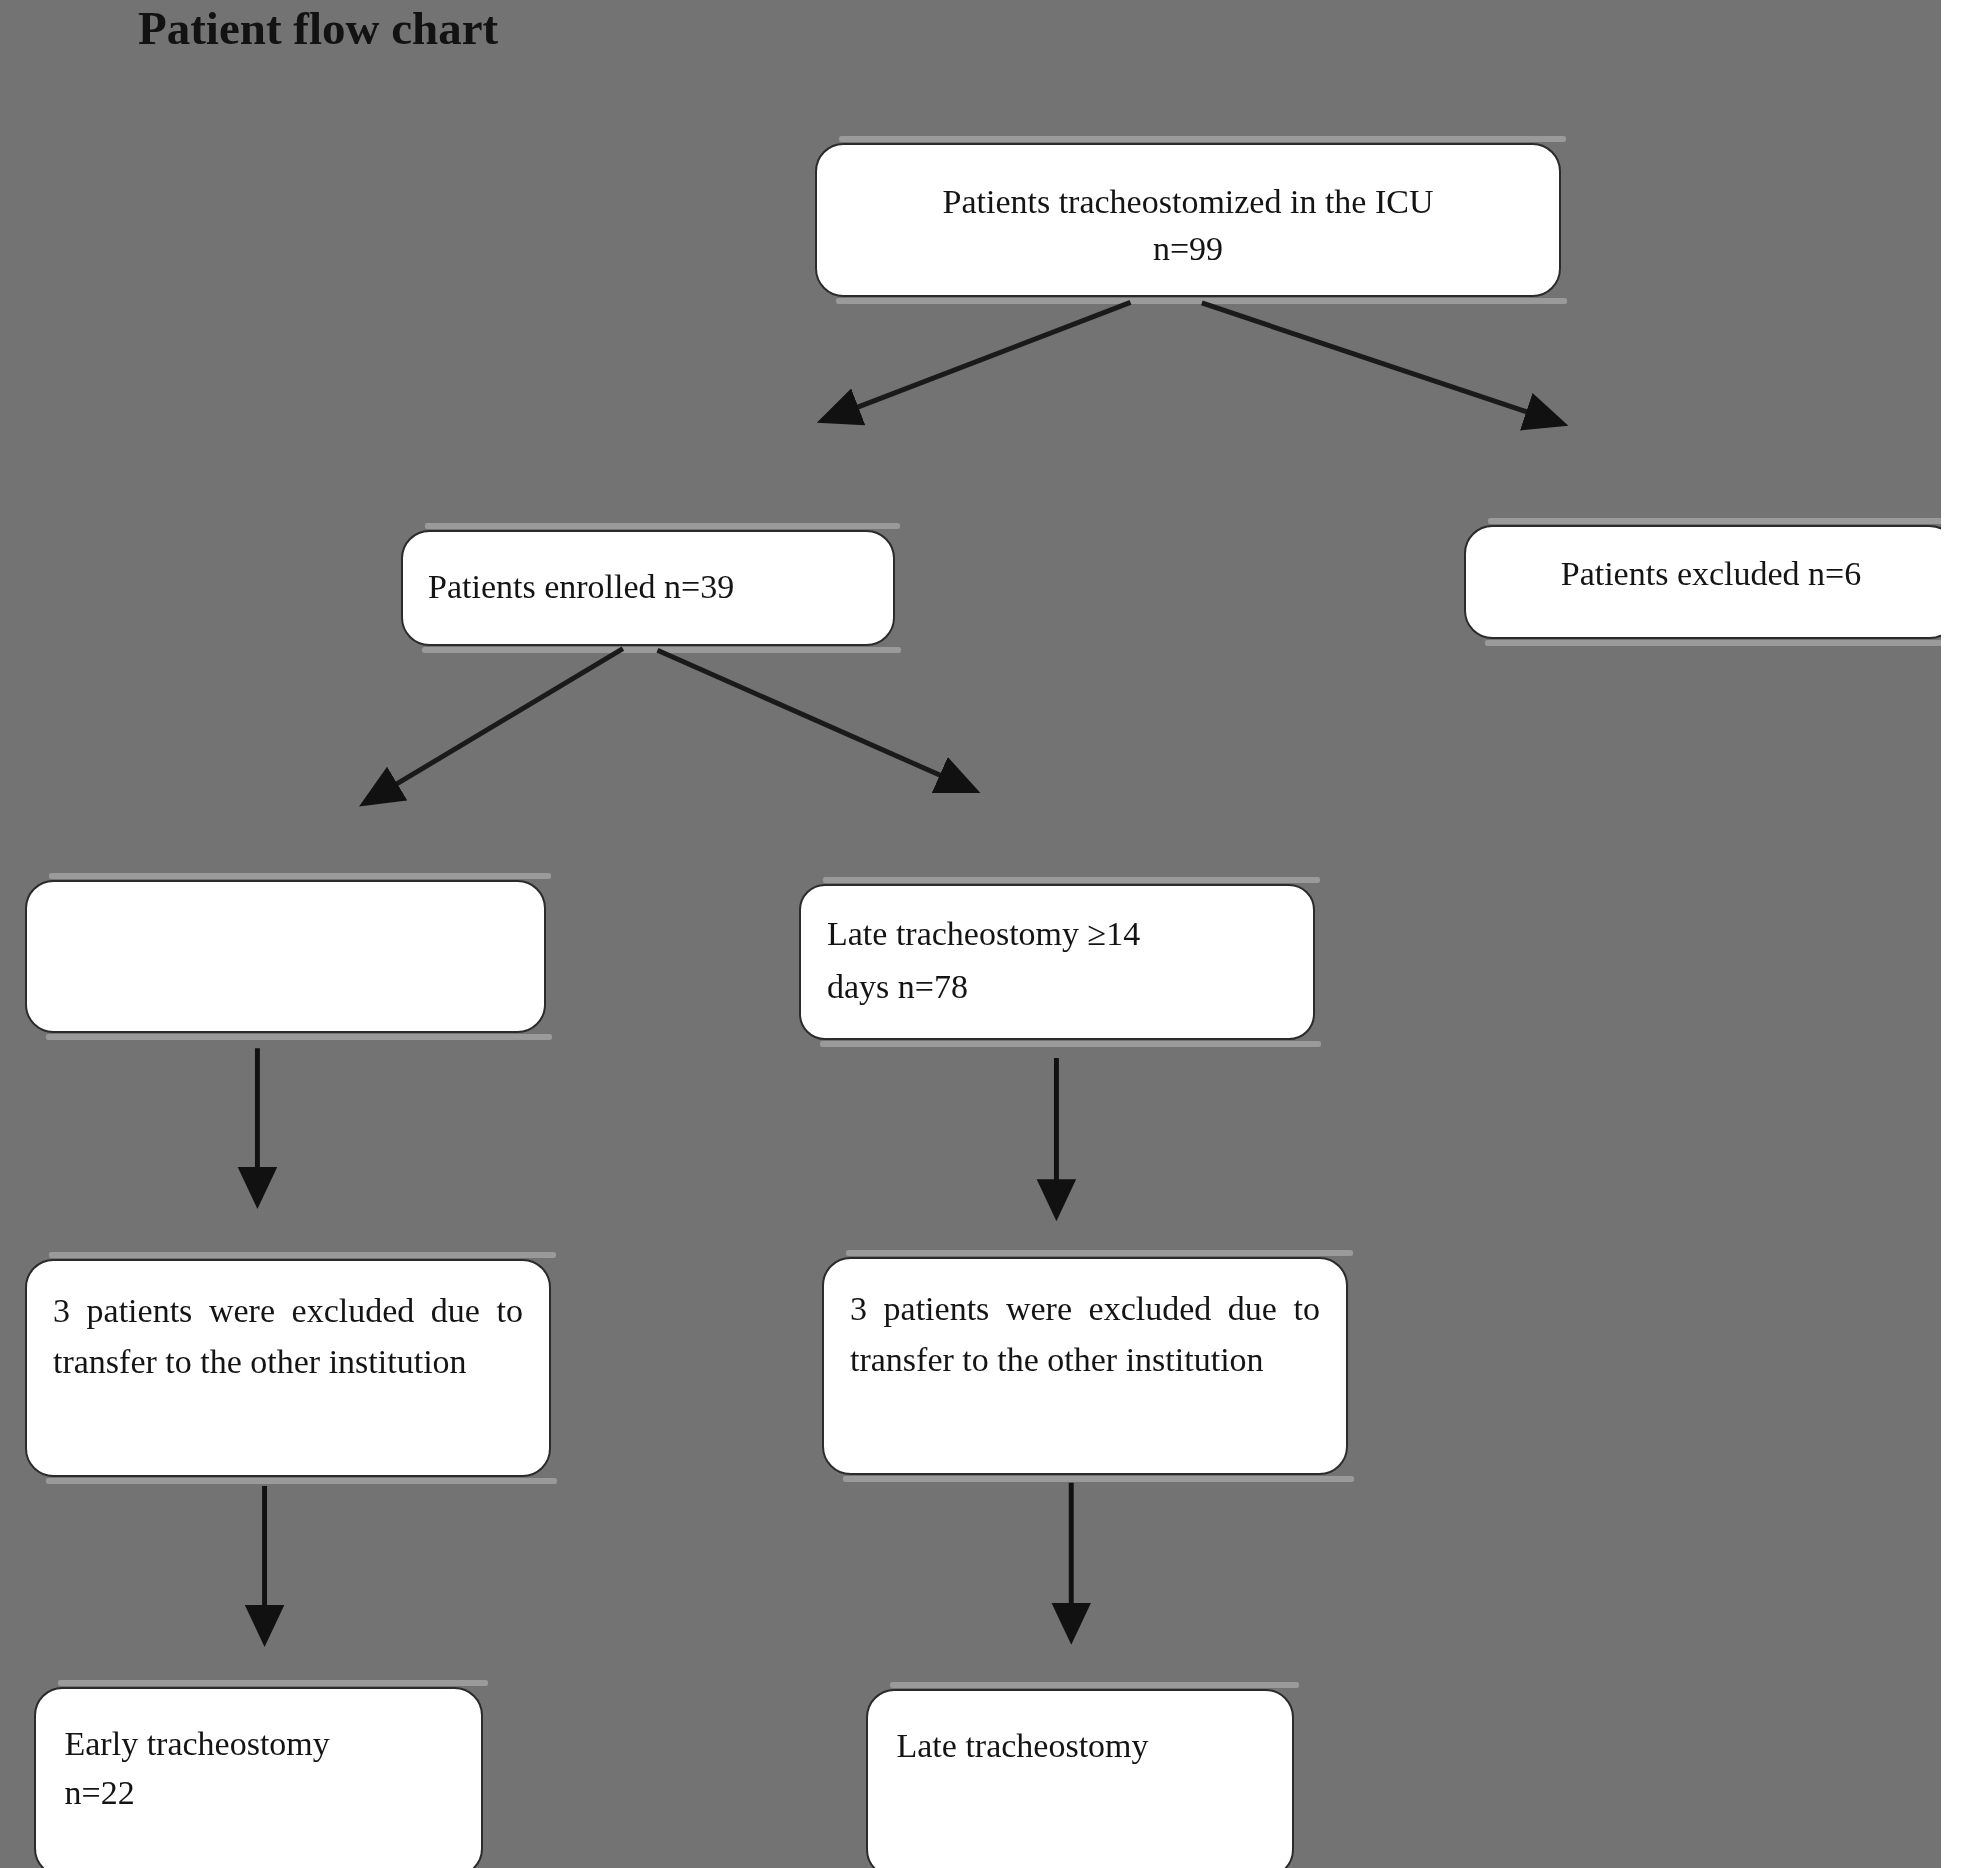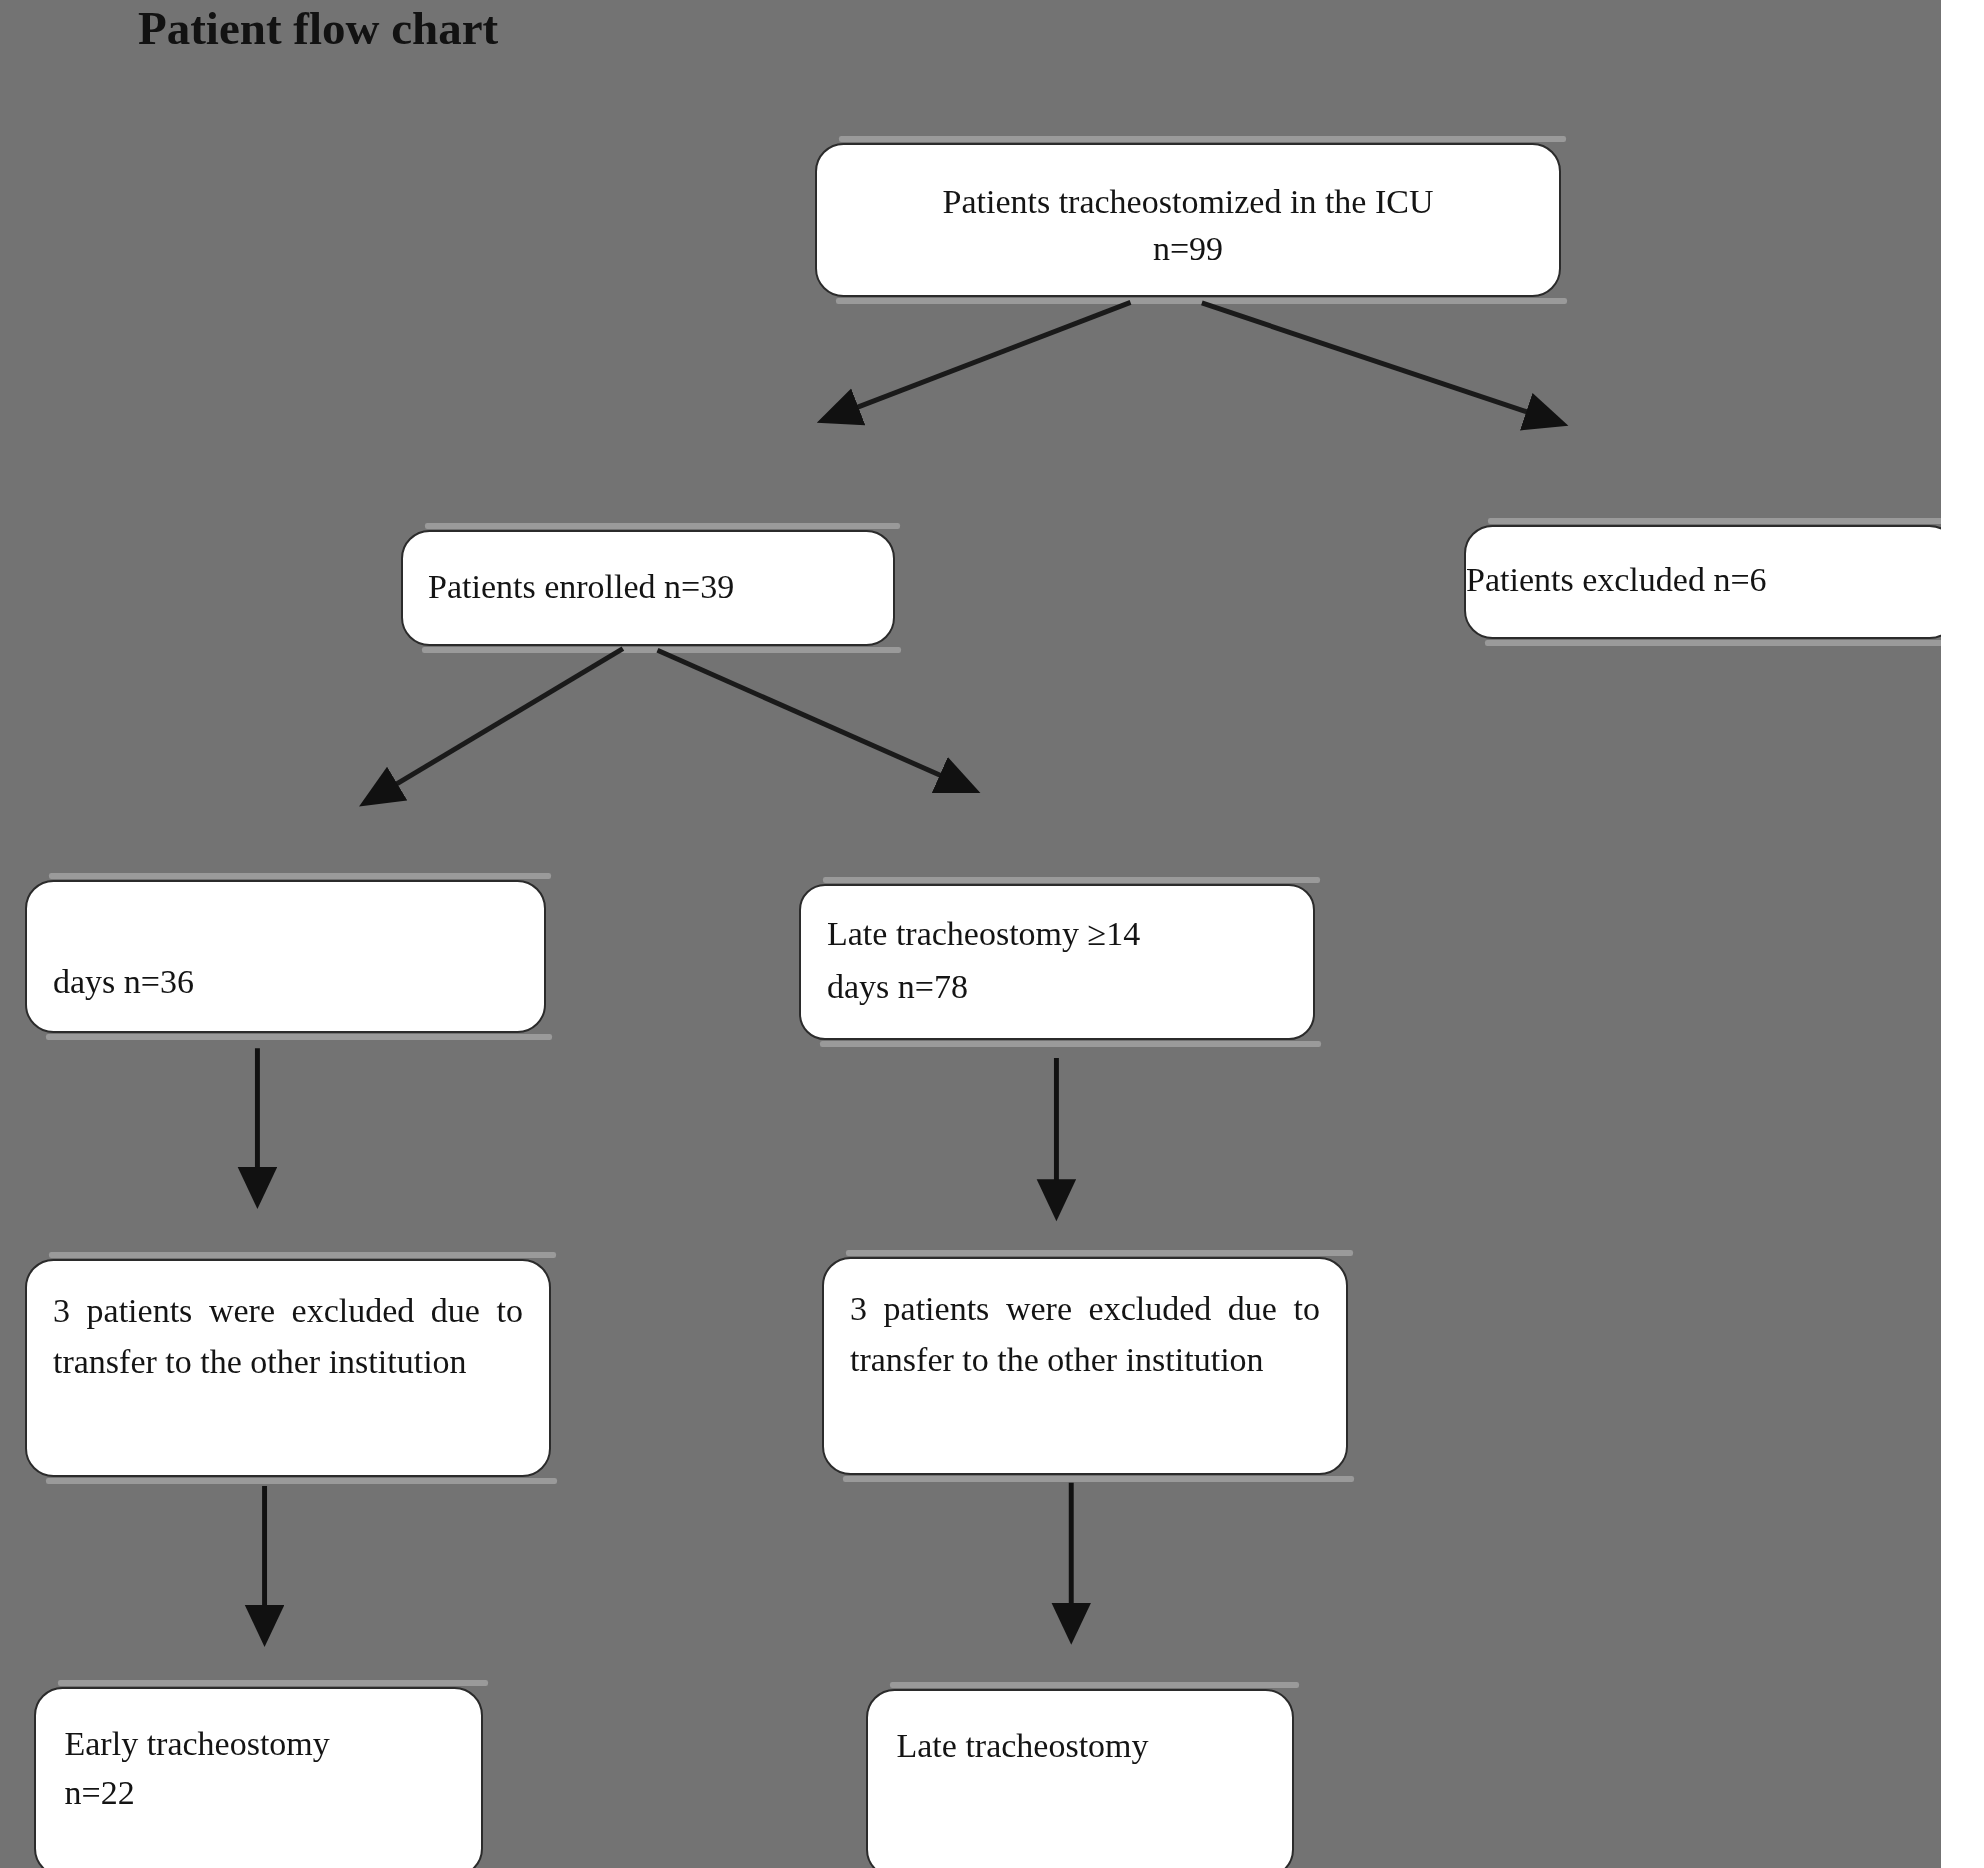--- a/index.html
+++ b/index.html
@@ -89,25 +89,24 @@
   <div class="node center" style="left:815px; top:122px; width:746px; height:154px;">
     <div class="txt" style="top:34px;">Patients tracheostomized in the ICU</div>
     <div class="txt" style="top:81px;">n=99</div>
   </div>
 
   <div class="node left" style="left:401px; top:509px; width:494px; height:116px;">
     <div class="txt" style="top:32px; padding-left:25px;">Patients enrolled n=39</div>
   </div>
 
   <div class="node left" style="left:1464px; top:504px; width:494px; height:114px;">
-    <div class="txt" style="top:30px; ">Patients excluded n=6</div>
+    <div class="txt" style="top:24px; text-align:center;">Patients excluded n=6</div>
   </div>
 
   <div class="node left" style="left:25px; top:859px; width:521px; height:153px;">
-    <div class="txt" style="top:77px; padding-left:26px;">days n=36</div>
   </div>
 
   <div class="node left" style="left:799px; top:863px; width:516px; height:156px;border-radius:26px;">
     <div class="txt" style="top:25px; padding-left:26px;">
       <span>Late tracheostomy </span><span>≥14</span>
     </div>
     <div class="txt" style="top:78px; padding-left:26px;">days n=78</div>
   </div>
 
   <div class="node just" style="left:25px; top:1238px; width:526px; height:218px;">

